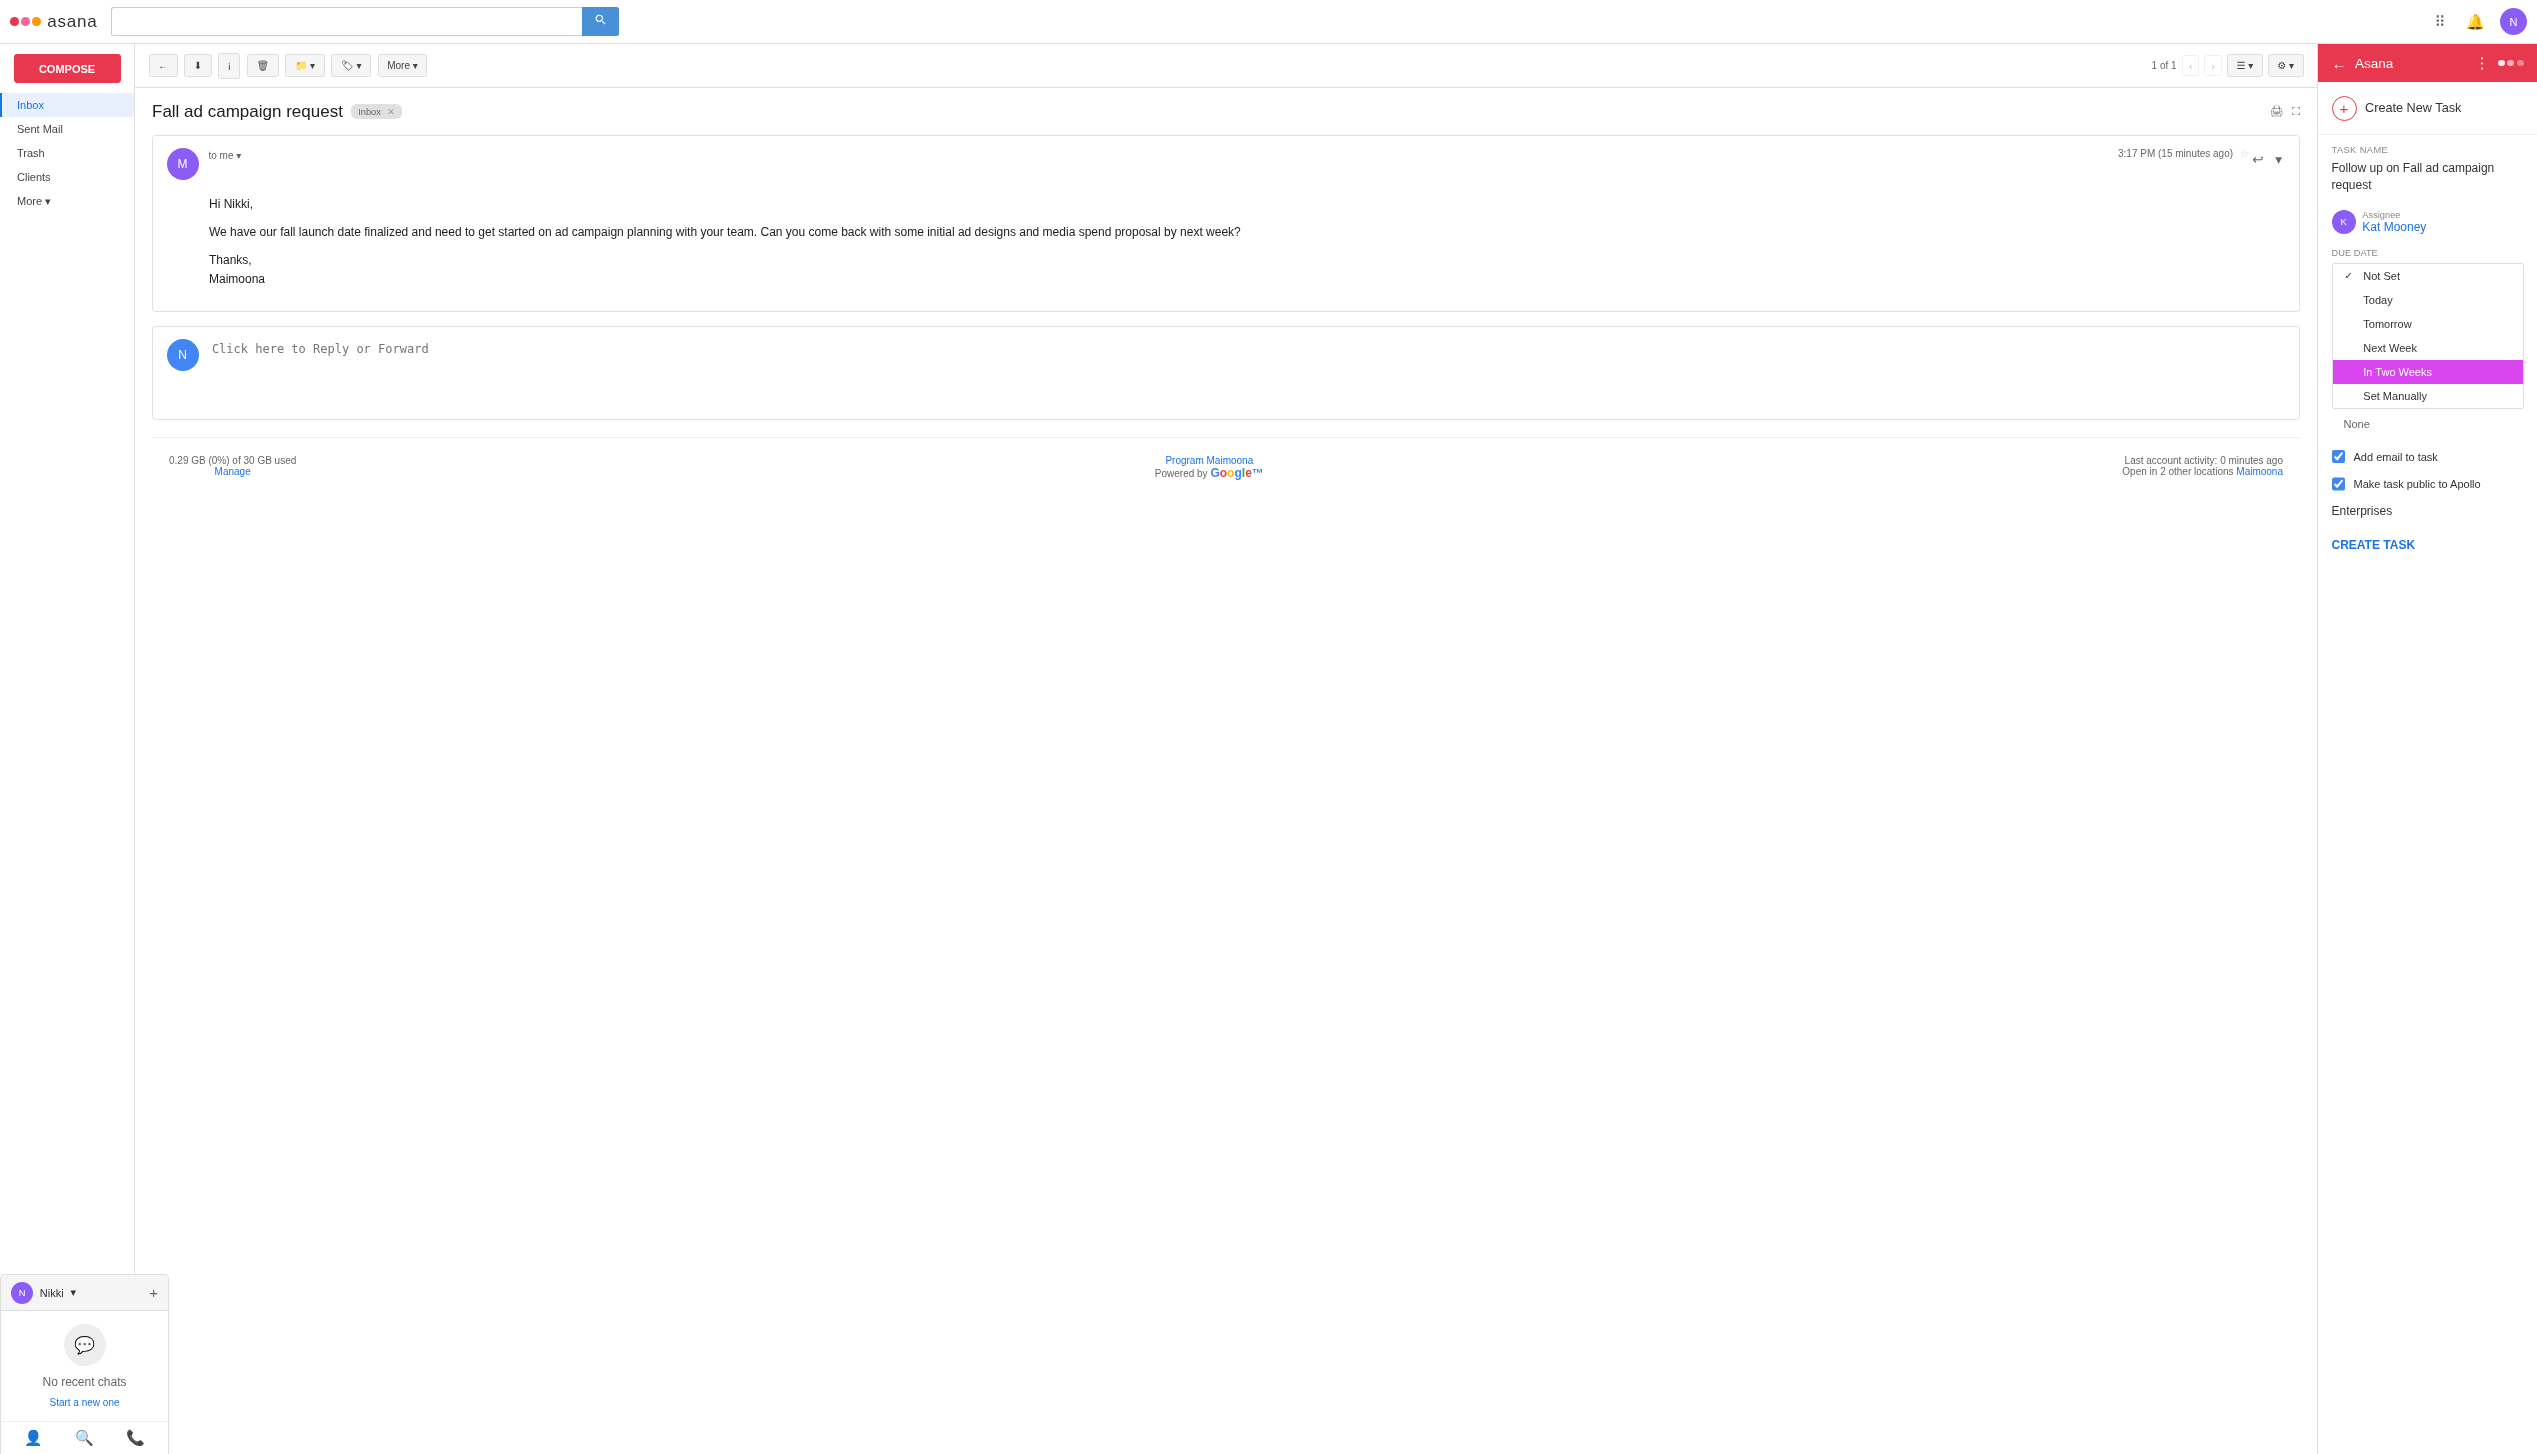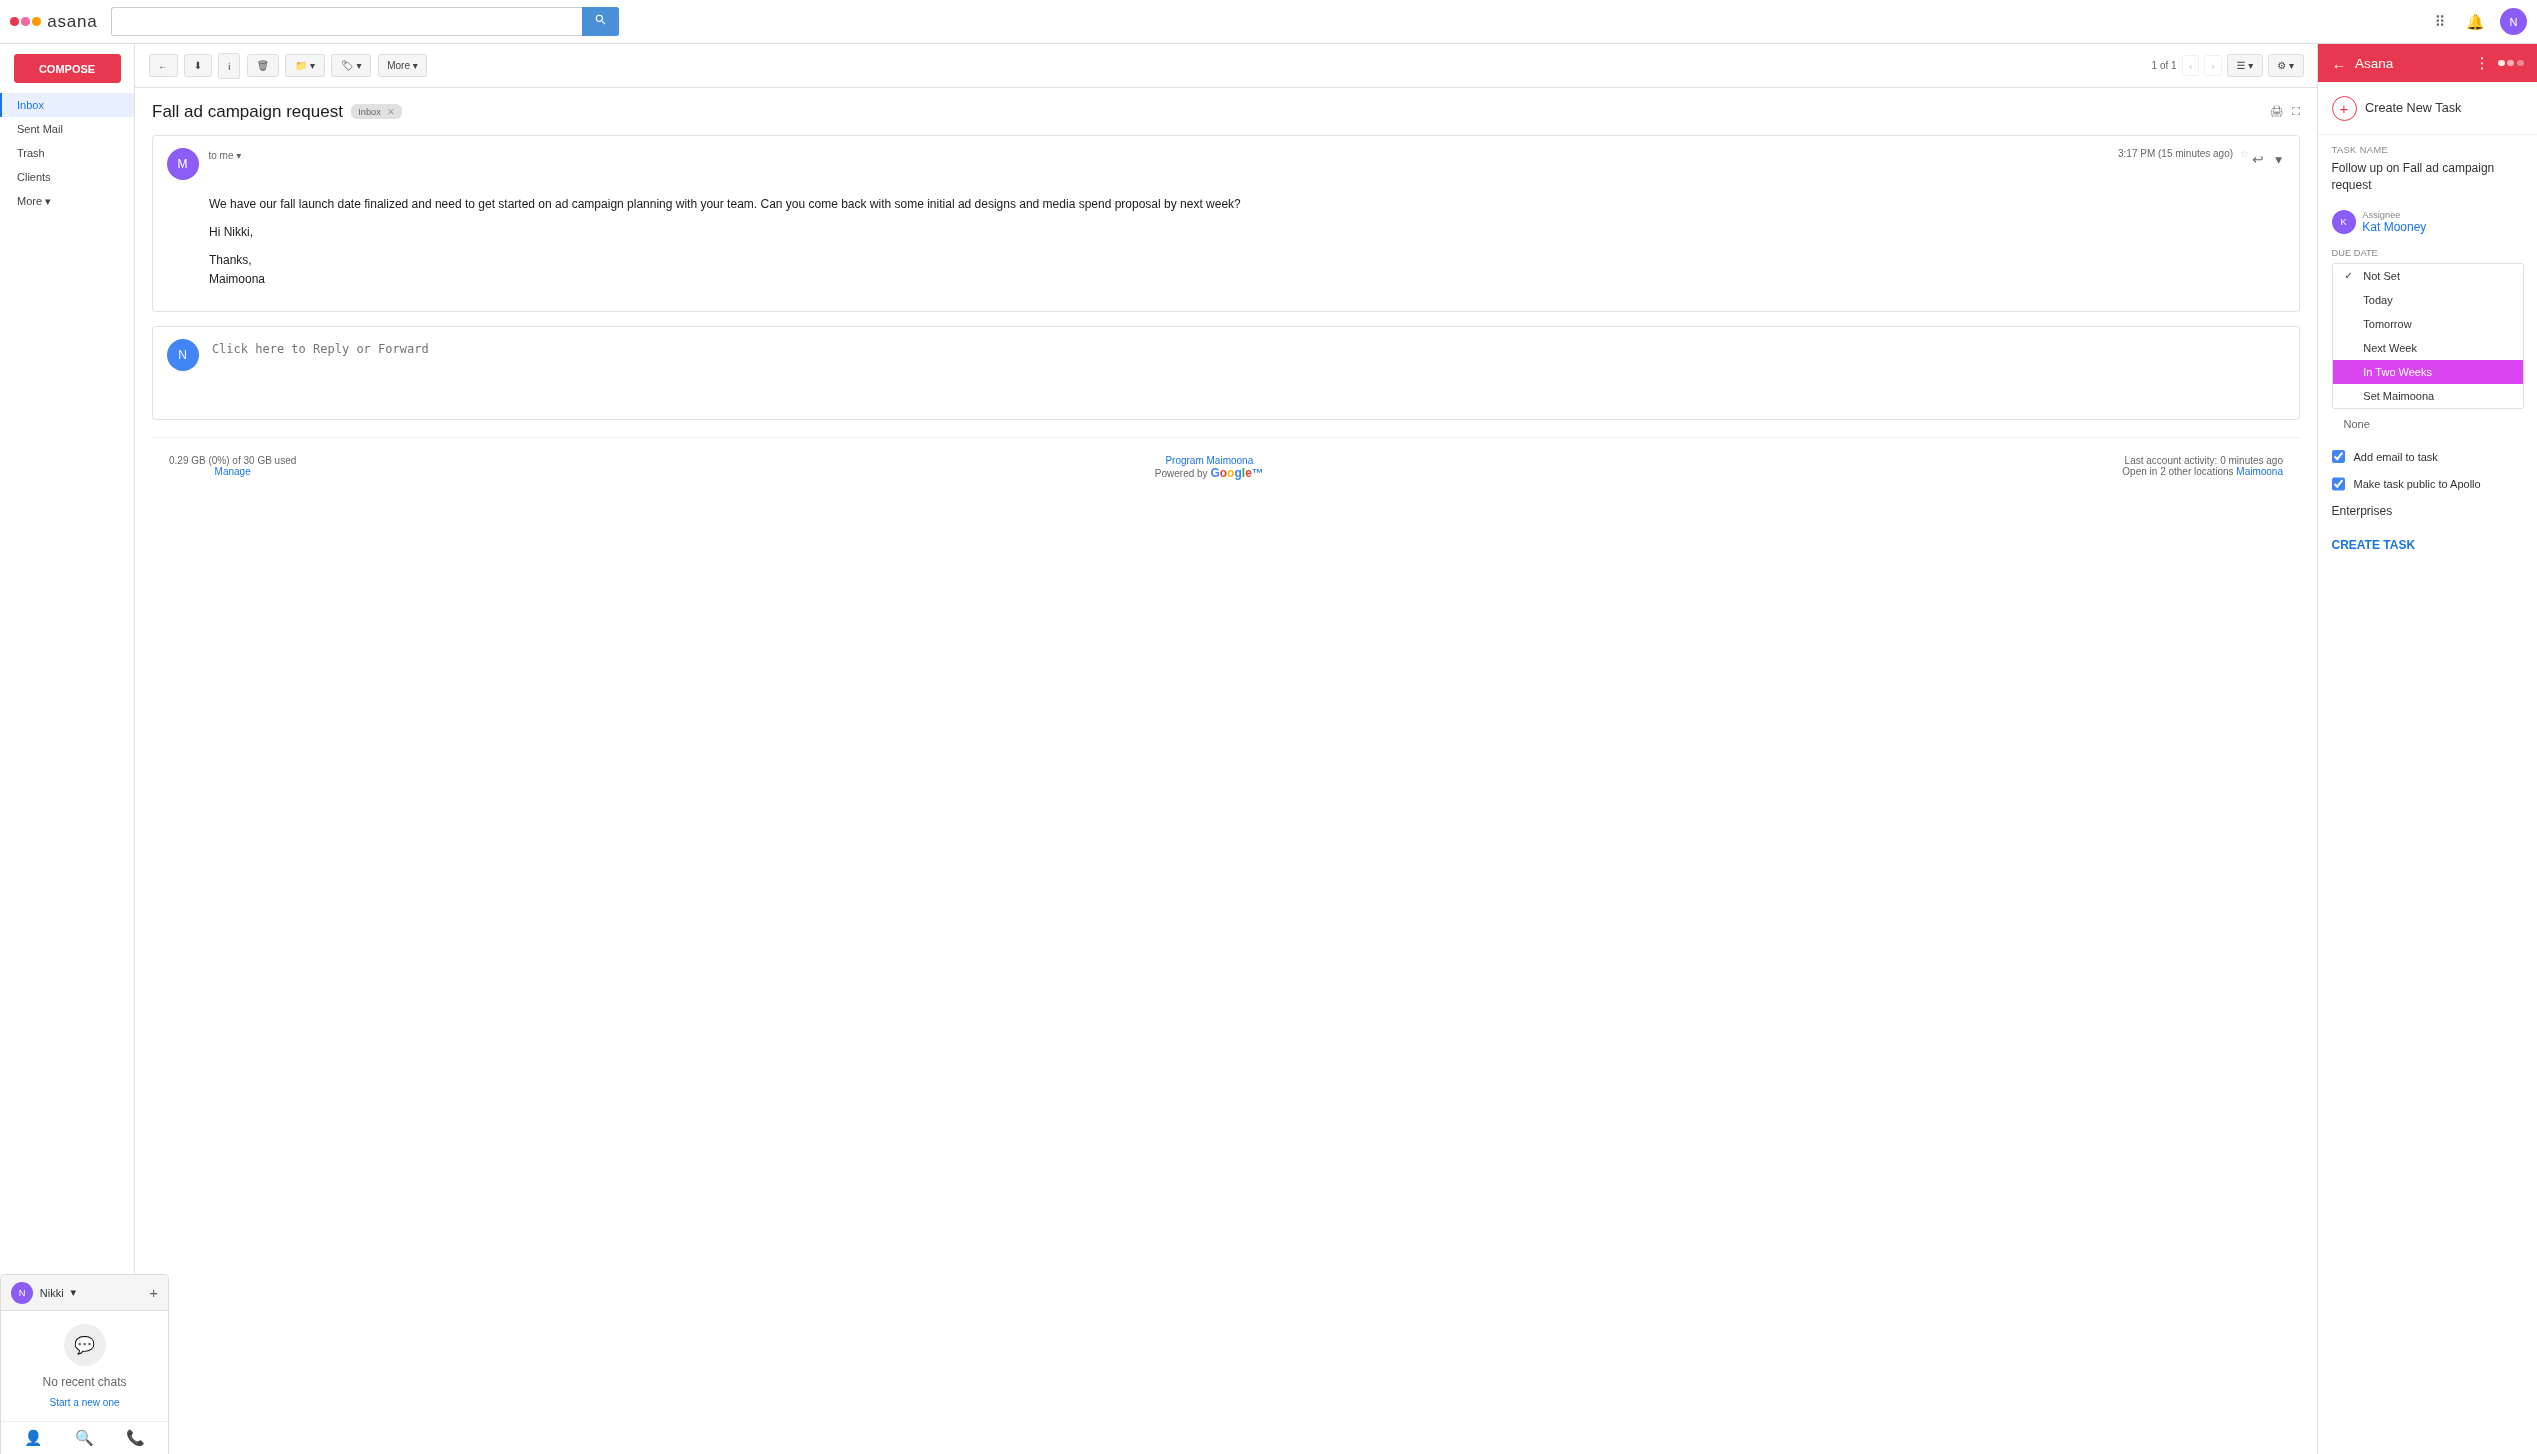--- a/index.html
+++ b/index.html
@@ -232,22 +232,22 @@
           <div class="email-time">
             <span>3:17 PM (15 minutes ago)</span>
             <span style="cursor:pointer; color:#ccc;">☆</span>
           </div>
           <div class="email-actions">
             <button class="email-action-btn">↩</button>
             <button class="email-action-btn">▾</button>
           </div>
         </div>
         <div class="email-body">
+          <p>Hi Nikki,</p>
           <p>We have our fall launch date finalized and need to get started on ad campaign planning with your team. Can you come back with some initial ad designs and media spend proposal by next week?</p>
-          <p>Hi Nikki,</p>
           <p>
             <span>Thanks,</span><br>
             <span>Maimoona</span>
           </p>
         </div>
       </div>
 
       <div class="reply-area">
         <div class="reply-avatar">N</div>
         <textarea class="reply-input" placeholder="Click here to Reply or Forward" style=""></textarea>
@@ -335,21 +335,21 @@
         <div class="due-date-option">
           <span class="check"></span>
           <span>Next Week</span>
         </div>
         <div class="due-date-option selected">
           <span class="check"></span>
           <span>In Two Weeks</span>
         </div>
         <div class="due-date-option">
           <span class="check"></span>
-          <span>Set Maimoona</span>
+          <span>Set Manually</span>
         </div>
       </div>
       <div class="due-date-option none-option">
         <span>None</span>
       </div>
     </div>
 
     
     <div class="asana-checkbox-row">
       <input type="checkbox" class="asana-checkbox" checked="" style="">

